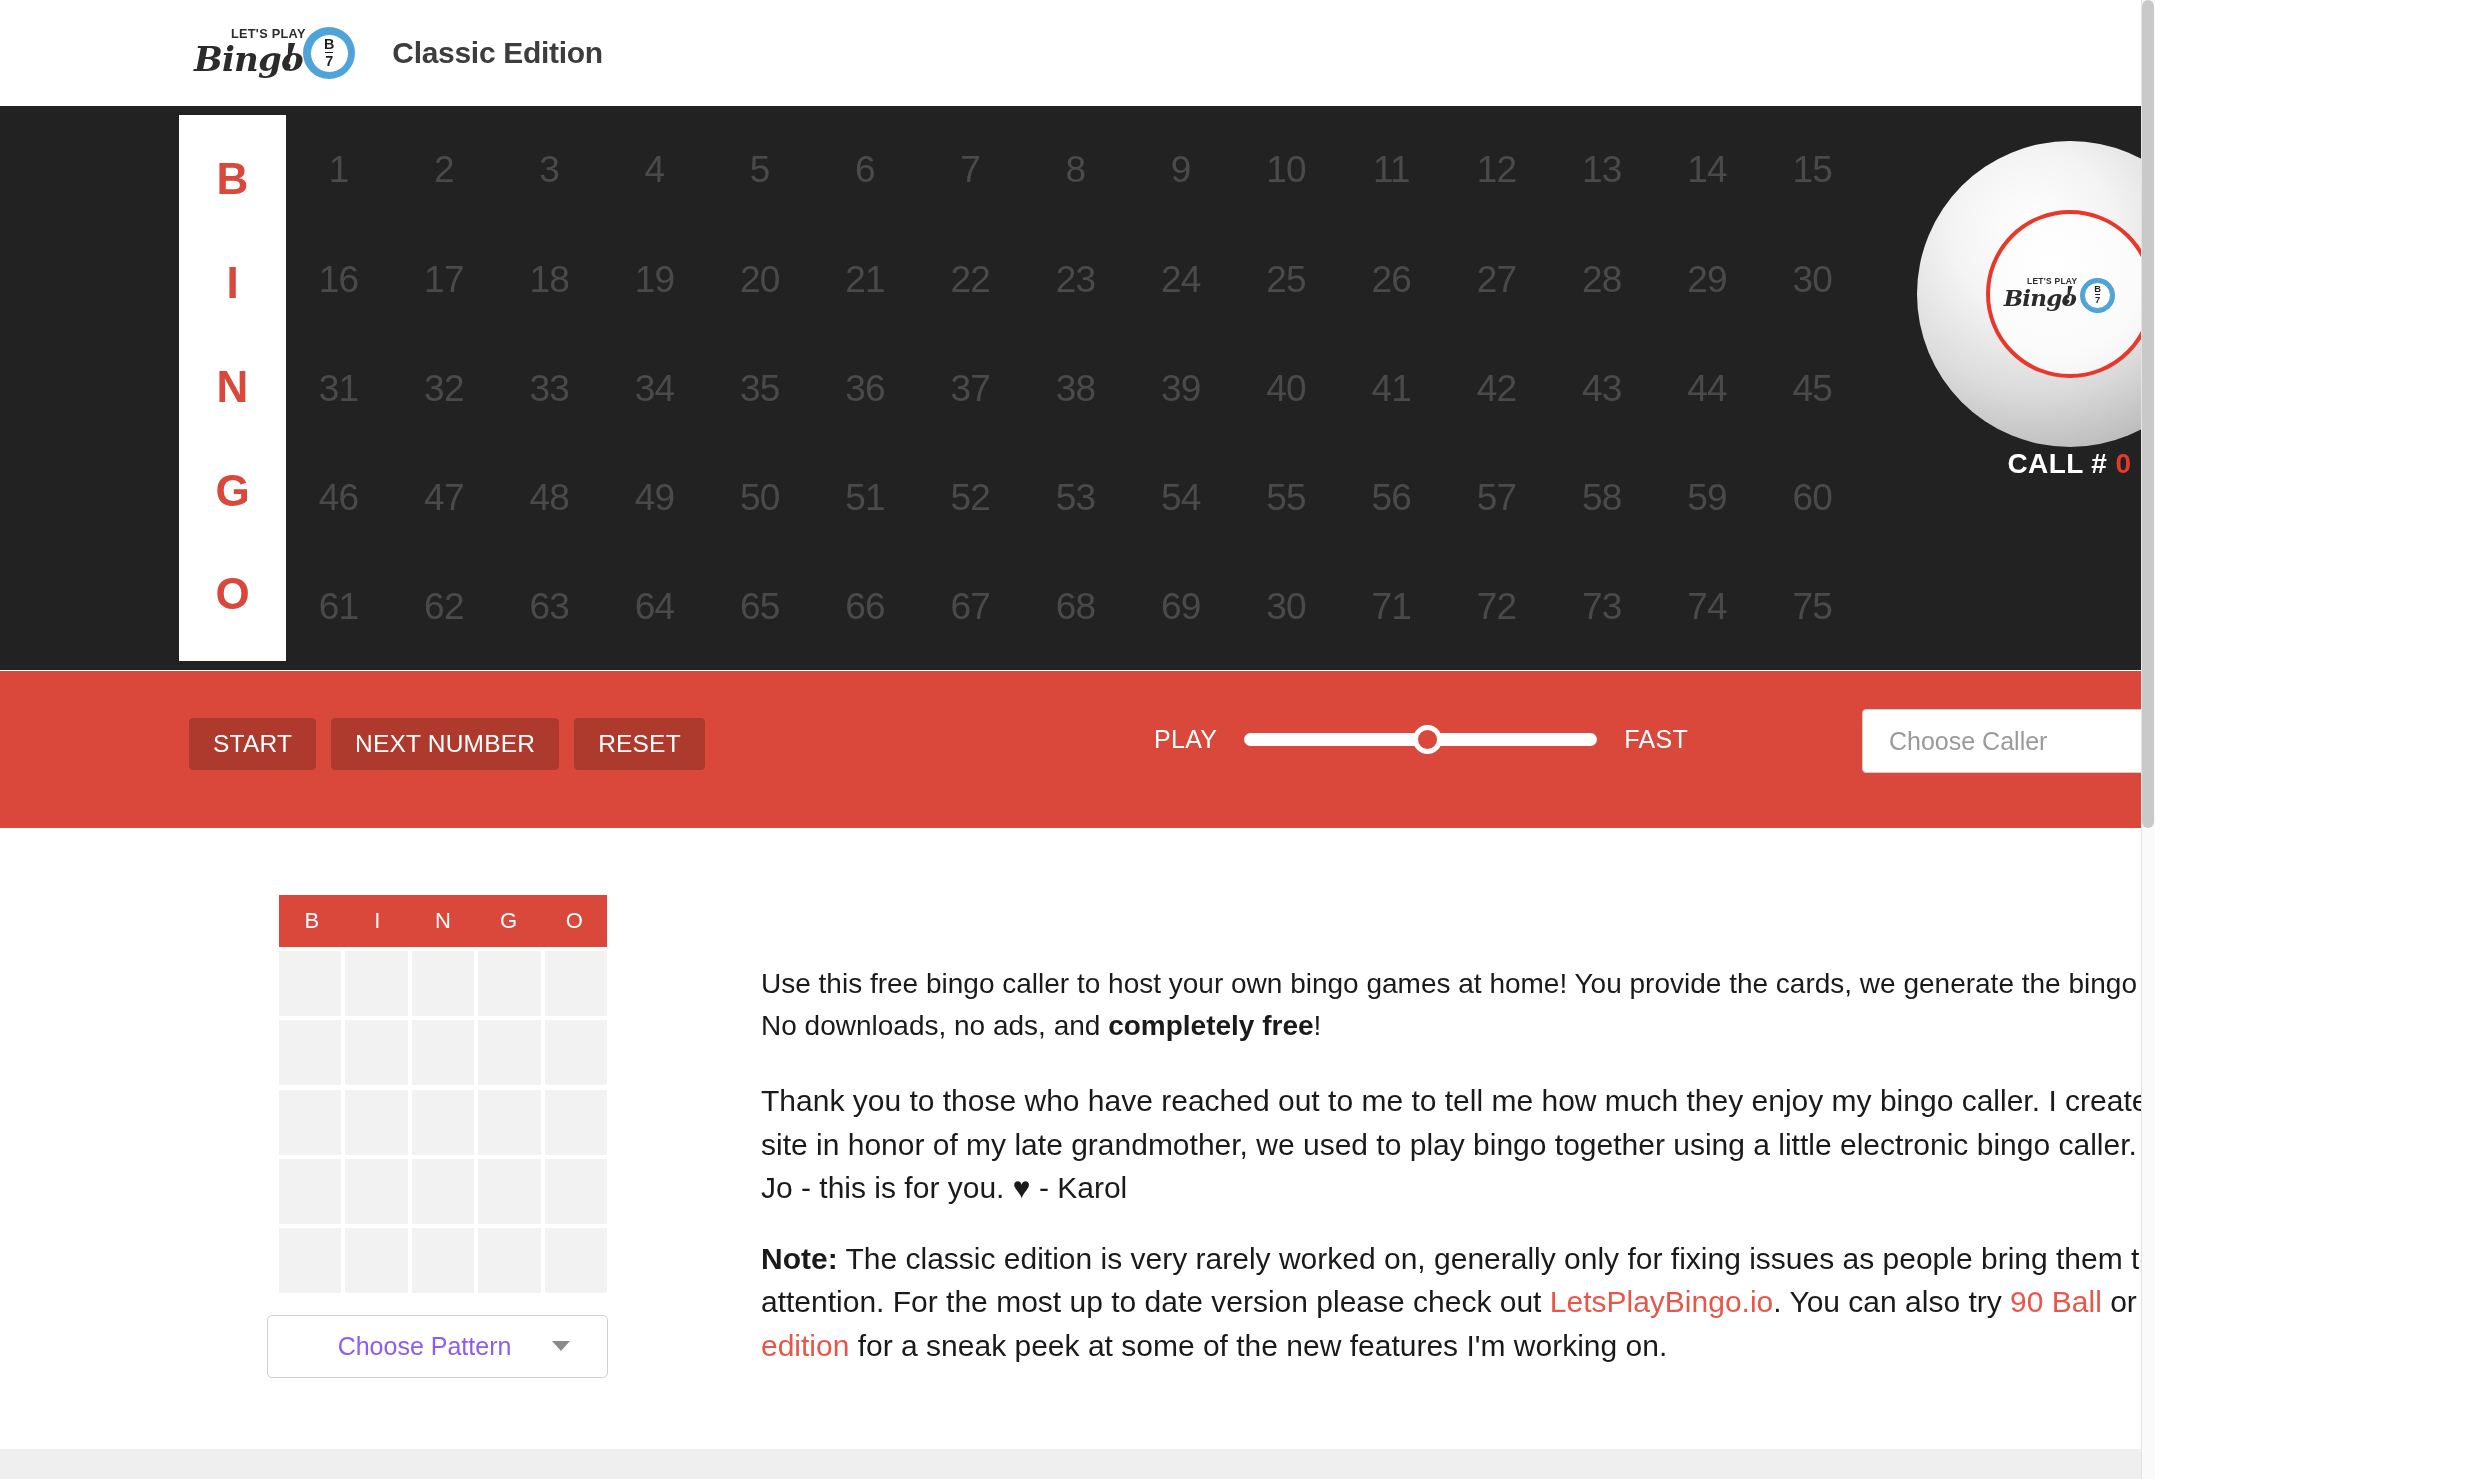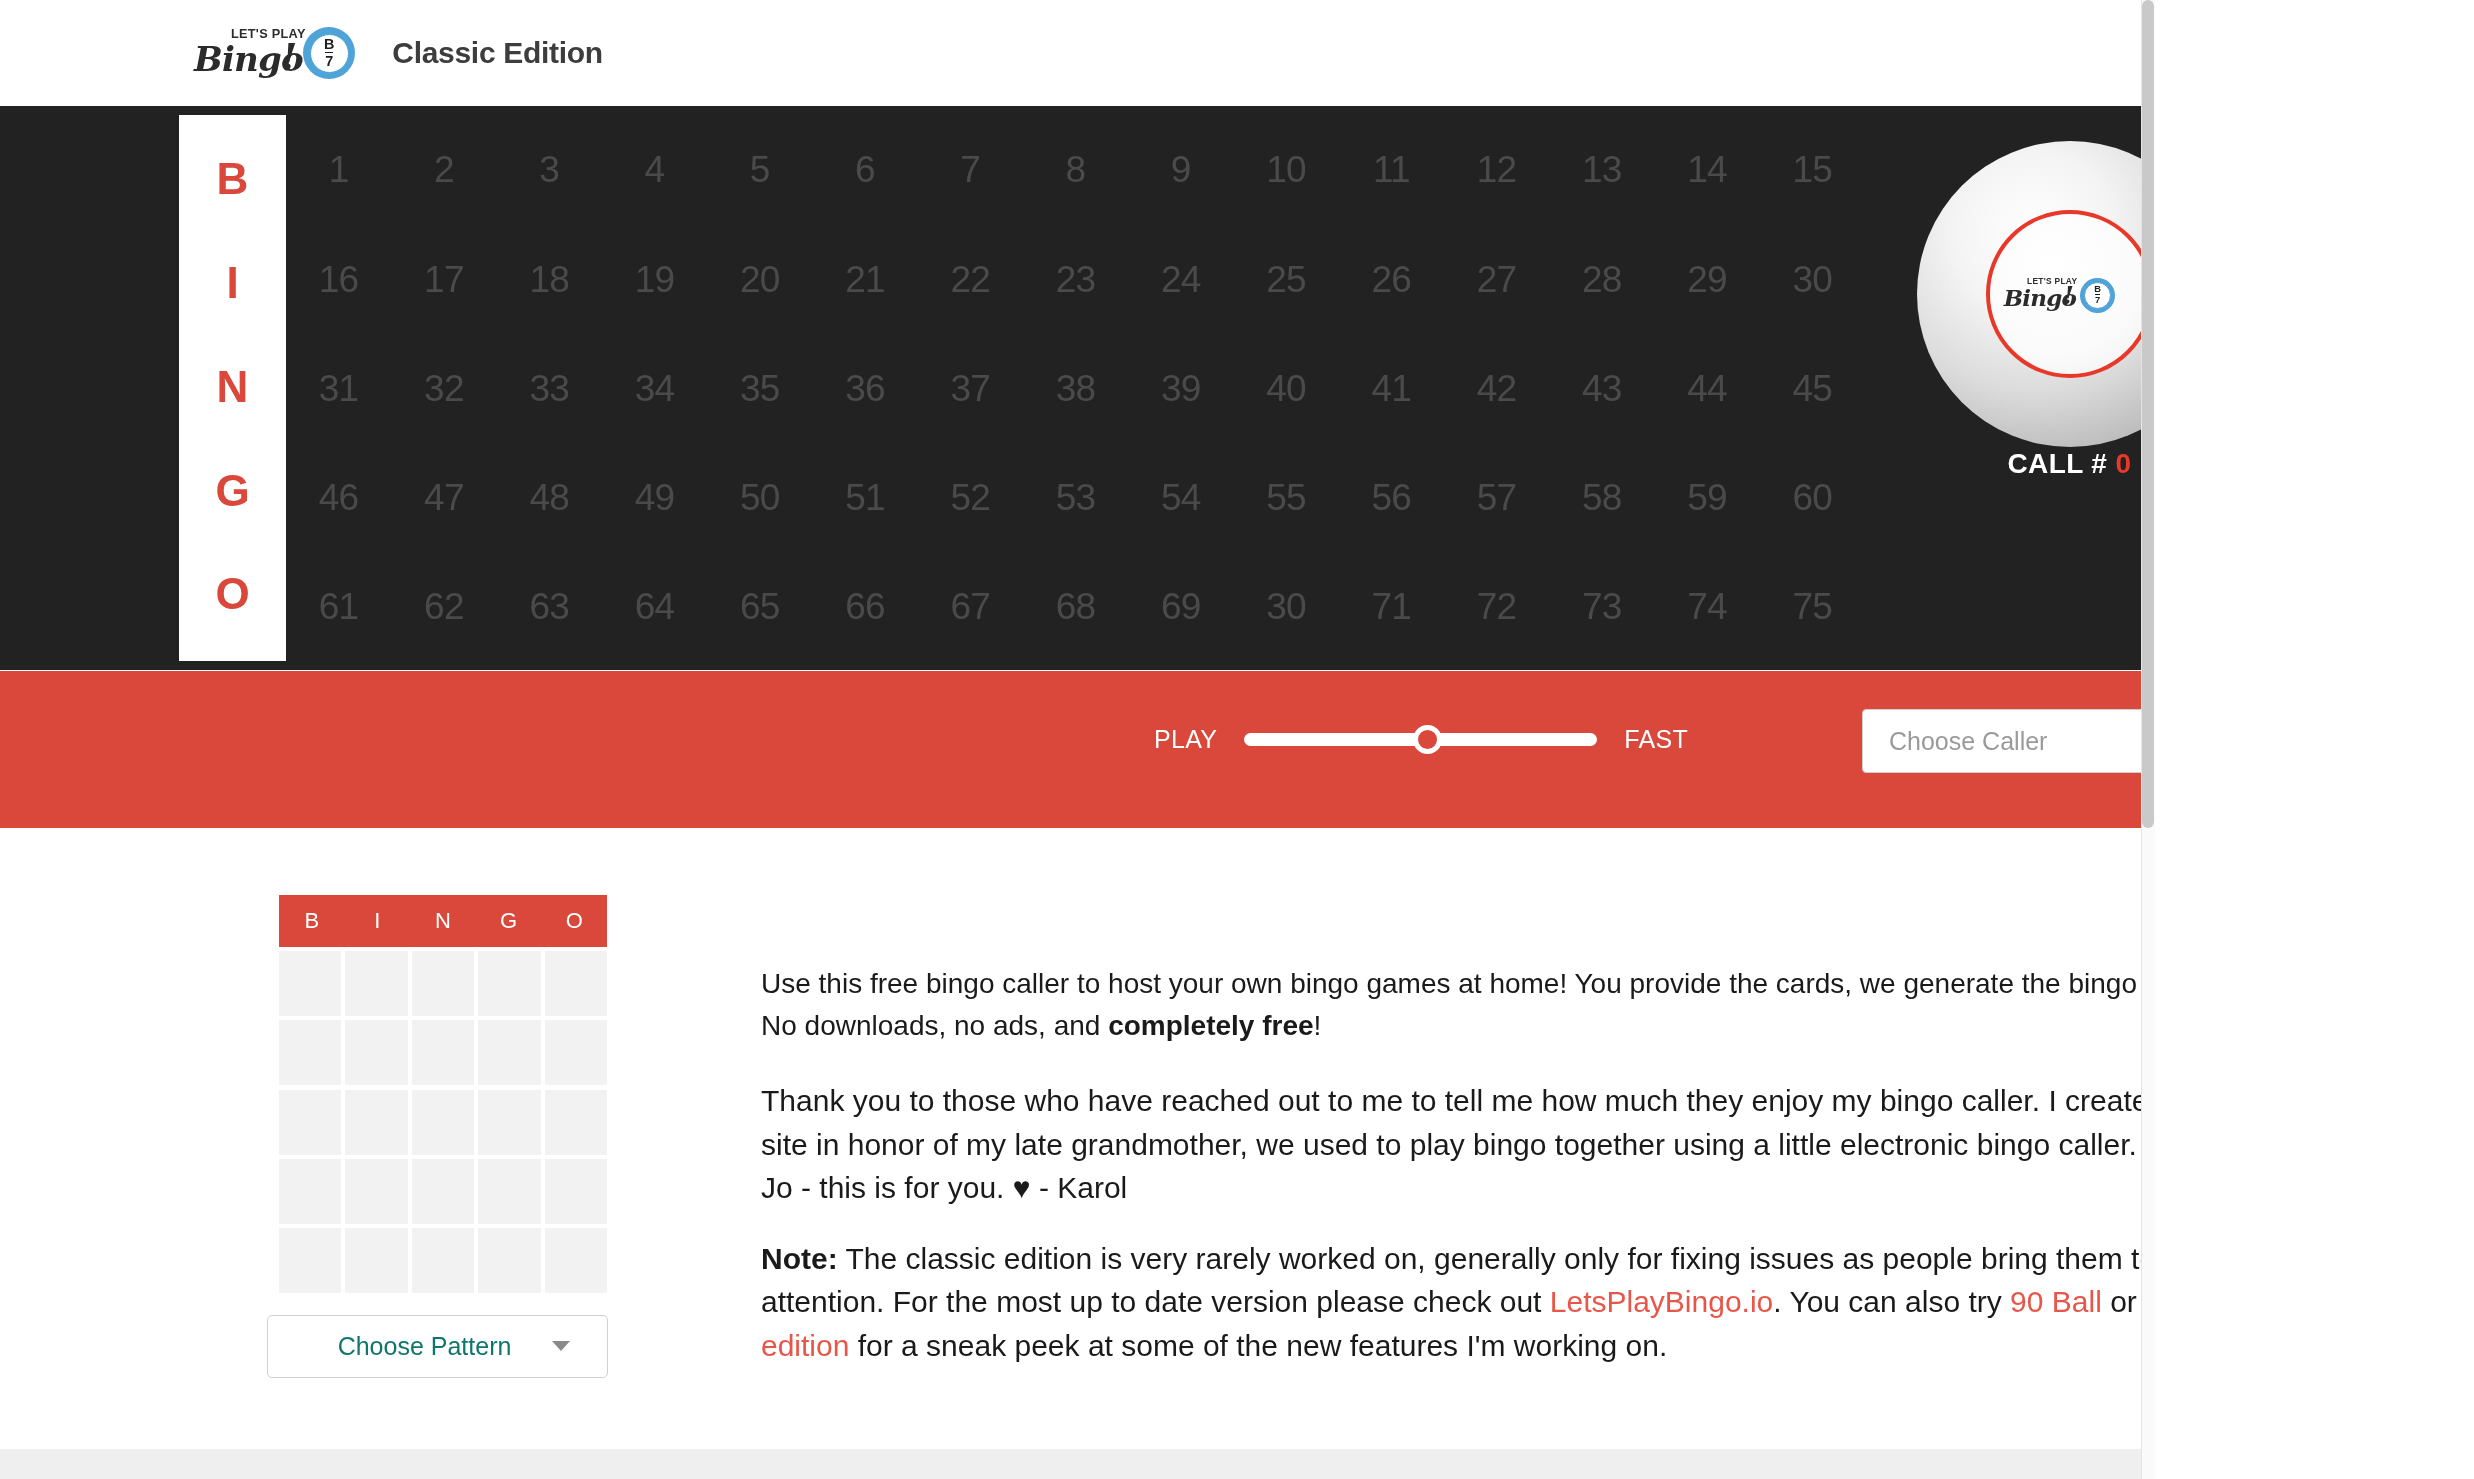--- a/index.html
+++ b/index.html
@@ -427,21 +427,21 @@
     border-radius: 5px;
     display: flex;
     align-items: center;
     justify-content: center;
     gap: 41px;
     box-sizing: border-box;
     cursor: pointer;
   }
   .pattern-select .sel-text {
     font-size: 25px;
-    color: #0f766e;
+    color: #8b5cf6;
     margin-left: 33px;
   }
 
   .copy {
     position: absolute;
     left: 737px;
     top: 963px;
     width: 1512px;
     color: #1a1a1a;
     margin-left: 24px;
@@ -600,20 +600,25 @@
       </div>
       <div class="call-label">
         <span>CALL #</span>
         <span class="call-count">0</span>
       </div>
     </div>
   </div>
 
   <div class="control-bar"></div>
 
+  <div class="btn-group">
+    <button class="ctl-btn">START</button>
+    <button class="ctl-btn">NEXT NUMBER</button>
+    <button class="ctl-btn">RESET</button>
+  </div>
 
   <div class="speed-group">
     <span class="speed-label">PLAY</span>
     <div class="slider">
       <div class="slider-track"></div>
       <div class="slider-thumb" style="left: 169px;"></div>
     </div>
     <span class="speed-label">FAST</span>
   </div>
 

